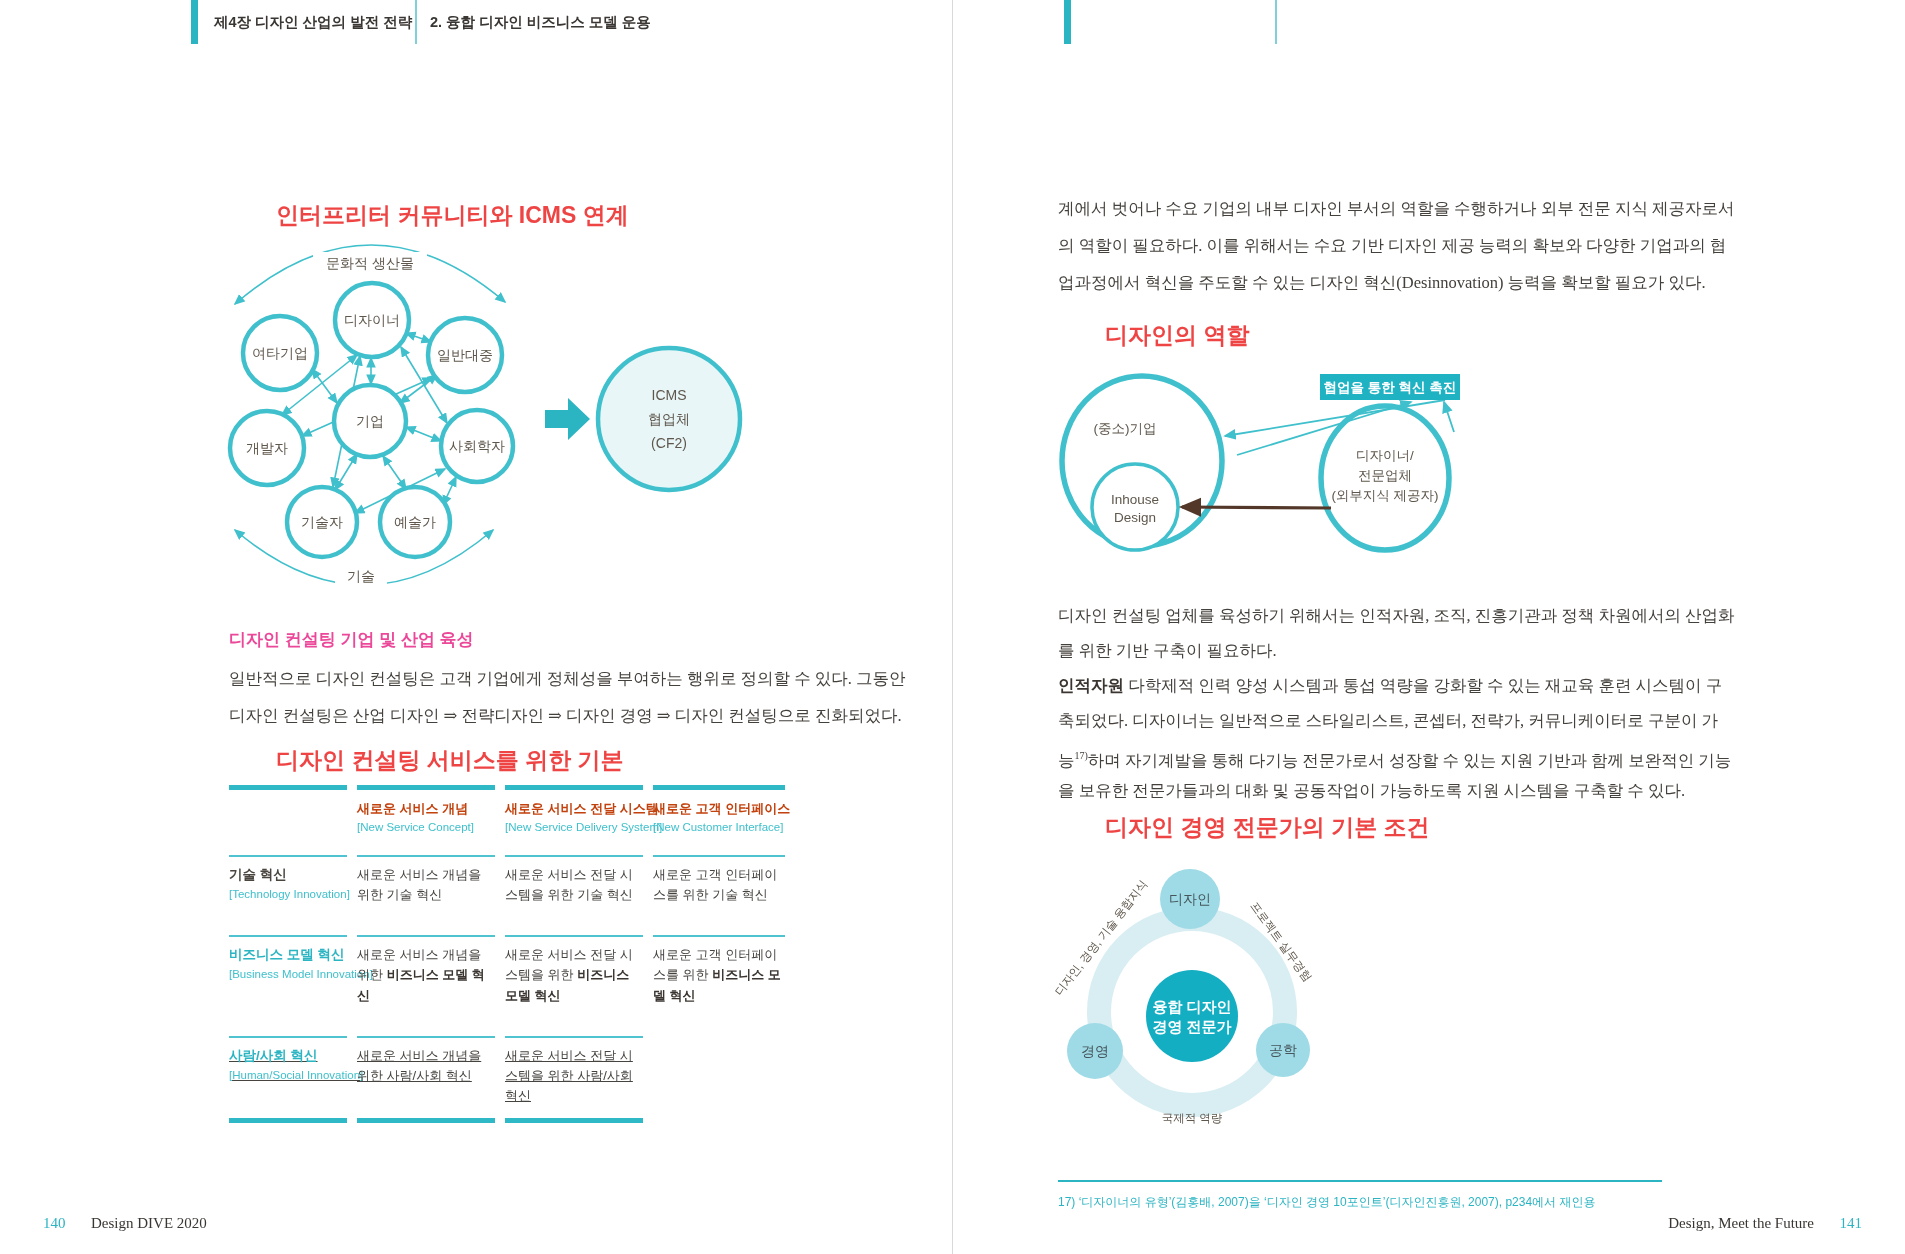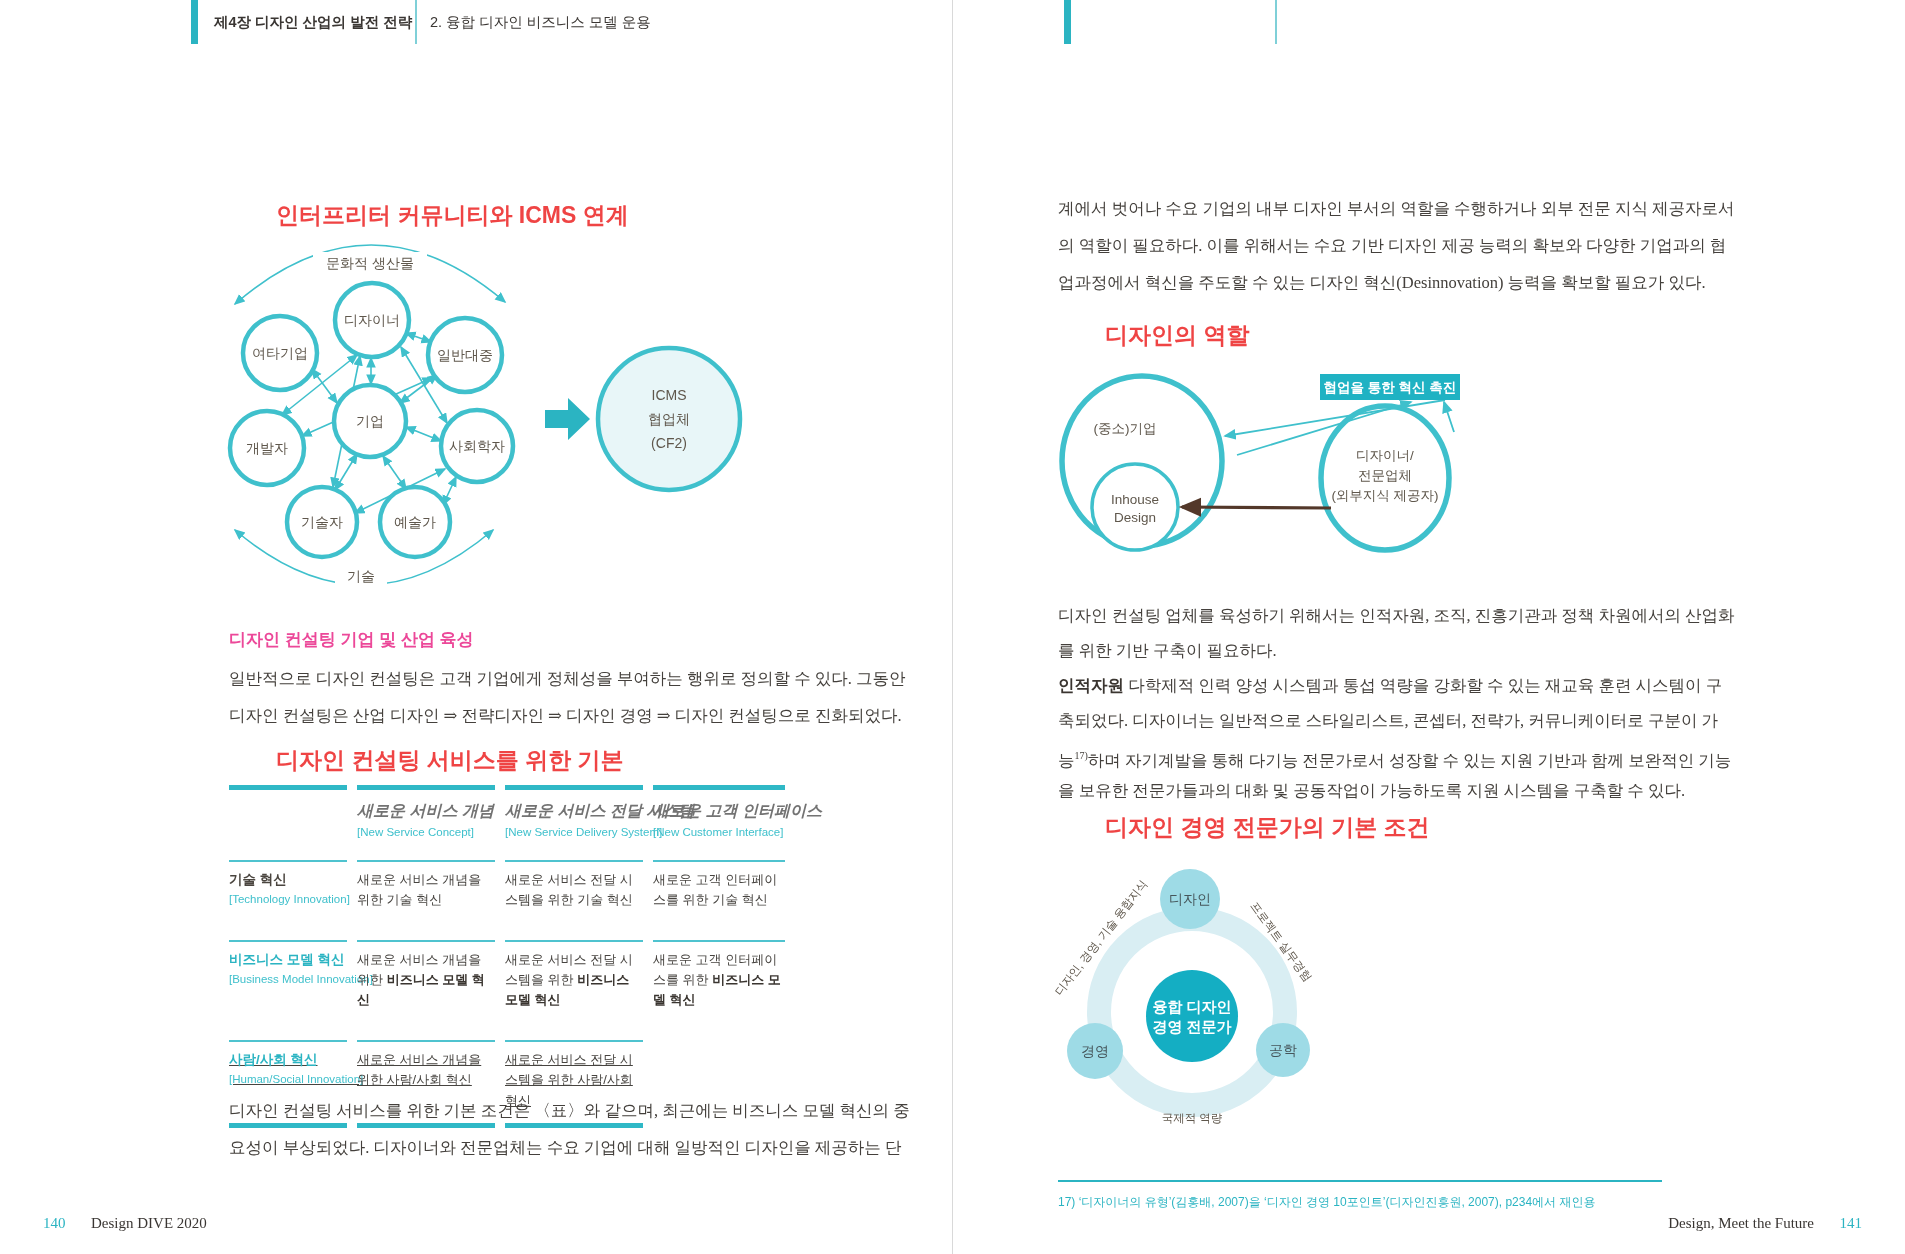--- a/index.html
+++ b/index.html
@@ -20,21 +20,21 @@
   .lead-bold{font-weight:bold;color:#3a3530;}
   .sup{font-size:10px;vertical-align:super;}
   
   .fold{width:1px;height:1254px;background:#d9d9d9;}
   
   .svc-table{display:grid;grid-template-columns:118px 138px 138px 132px;column-gap:10px;row-gap:18px;width:556px;}
   .cell{font-size:13px;line-height:1.55;color:#474440;}
   .cell-h{border-top:5px solid #2fb8c6;padding-top:9px;}
   .cell-b{border-top:2px solid #4fc3cf;padding-top:8px;padding-bottom:12px;}
   .cell-last{border-bottom:5px solid #2fb8c6;text-decoration:underline;}
-  .hk{font-size:16px;font-weight:bold;color:#737373;white-space:nowrap;font-style:italic;}
+  .hk{font-size:13px;font-weight:bold;color:#c2410c;white-space:nowrap;}
   .he{font-size:11.5px;color:#3fc0cc;white-space:nowrap;}
   .rl-dark{font-size:13.5px;font-weight:bold;color:#4a453f;white-space:nowrap;}
   .rl-teal{font-size:13.5px;font-weight:bold;color:#2bb4c2;white-space:nowrap;}
   .rl-en{font-size:11.5px;color:#3fc0cc;white-space:nowrap;}
   .cbold{font-weight:bold;color:#3a3530;}
   
   svg text{font-family:"Liberation Sans",sans-serif;}
   .nodetxt{font-size:14px;fill:#5f574c;}
   .icmstxt{font-size:14px;fill:#5f574c;}
   .ringlabel{font-size:11.5px;fill:#5f574c;}
@@ -52,21 +52,21 @@
 </head>
 <body>
 
 <div id="spread">
 
   <div class="abs fold" style="left:952px;top:0;"></div>
 
   <div class="abs hbar" style="left:191px;top:0;"></div>
   <div class="abs htext" style="left:214px;top:0;">제4장 디자인 산업의 발전 전략</div>
   <div class="abs hline" style="left:415px;top:0;"></div>
-  <div class="abs htext" style="left:430px;top:0;font-weight:normal;">2. 융합 디자인 비즈니스 모델 운용</div>
+  <div class="abs htext" style="left:430px;top:0;font-weight:bold;">2. 융합 디자인 비즈니스 모델 운용</div>
 
   <div class="abs t-teal" style="left:229px;top:200px;">인터프리터 커뮤니티와 ICMS 연계</div>
 
   <svg class="abs" style="left:183px;top:238px;" width="590" height="365" viewBox="0 0 590 365">
     <defs>
       <marker id="arrT" markerWidth="8" markerHeight="8" refX="6" refY="3" orient="auto-start-reverse">
         <path d="M0,0 L7,3 L0,6 z" fill="#3fc0cc"></path>
       </marker>
       <marker id="arrB" markerWidth="8" markerHeight="8" refX="6" refY="3" orient="auto">
         <path d="M0,0 L7,3 L0,6 z" fill="#53382a"></path>
@@ -165,24 +165,20 @@
     <div class="cell cell-b"><span>새로운 고객 인터페이스를 위한 </span><span class="cbold">비즈니스 모델 혁신</span></div>
 
     <div class="cell cell-b cell-last">
       <div class="rl-teal">사람/사회 혁신</div>
       <div class="rl-en">[Human/Social Innovation]</div>
     </div>
     <div class="cell cell-b cell-last"><span>새로운 서비스 개념을 위한 사람/사회 혁신</span><span class="cbold"></span></div>
     <div class="cell cell-b cell-last"><span>새로운 서비스 전달 시스템을 위한 사람/사회 혁신</span><span class="cbold"></span></div>
   </div>
 
-  <div class="abs serifblock" style="left:229px;top:1092px;width:540px;">
-    <div class="ln">디자인 컨설팅 서비스를 위한 기본 조건은 〈표〉와 같으며, 최근에는 비즈니스 모델 혁신의 중</div>
-    <div class="ln">요성이 부상되었다. 디자이너와 전문업체는 수요 기업에 대해 일방적인 디자인을 제공하는 단</div>
-  </div>
 
   <div class="abs footer" style="left:43px;top:1215px;">
     <span class="pgnum">140</span>
     <span style="display:inline-block;width:18px;"></span>
     <span>Design DIVE 2020</span>
   </div>
 
   <div class="abs hbar" style="left:1064px;top:0;"></div>
   <div class="abs hline" style="left:1275px;top:0;"></div>
 

